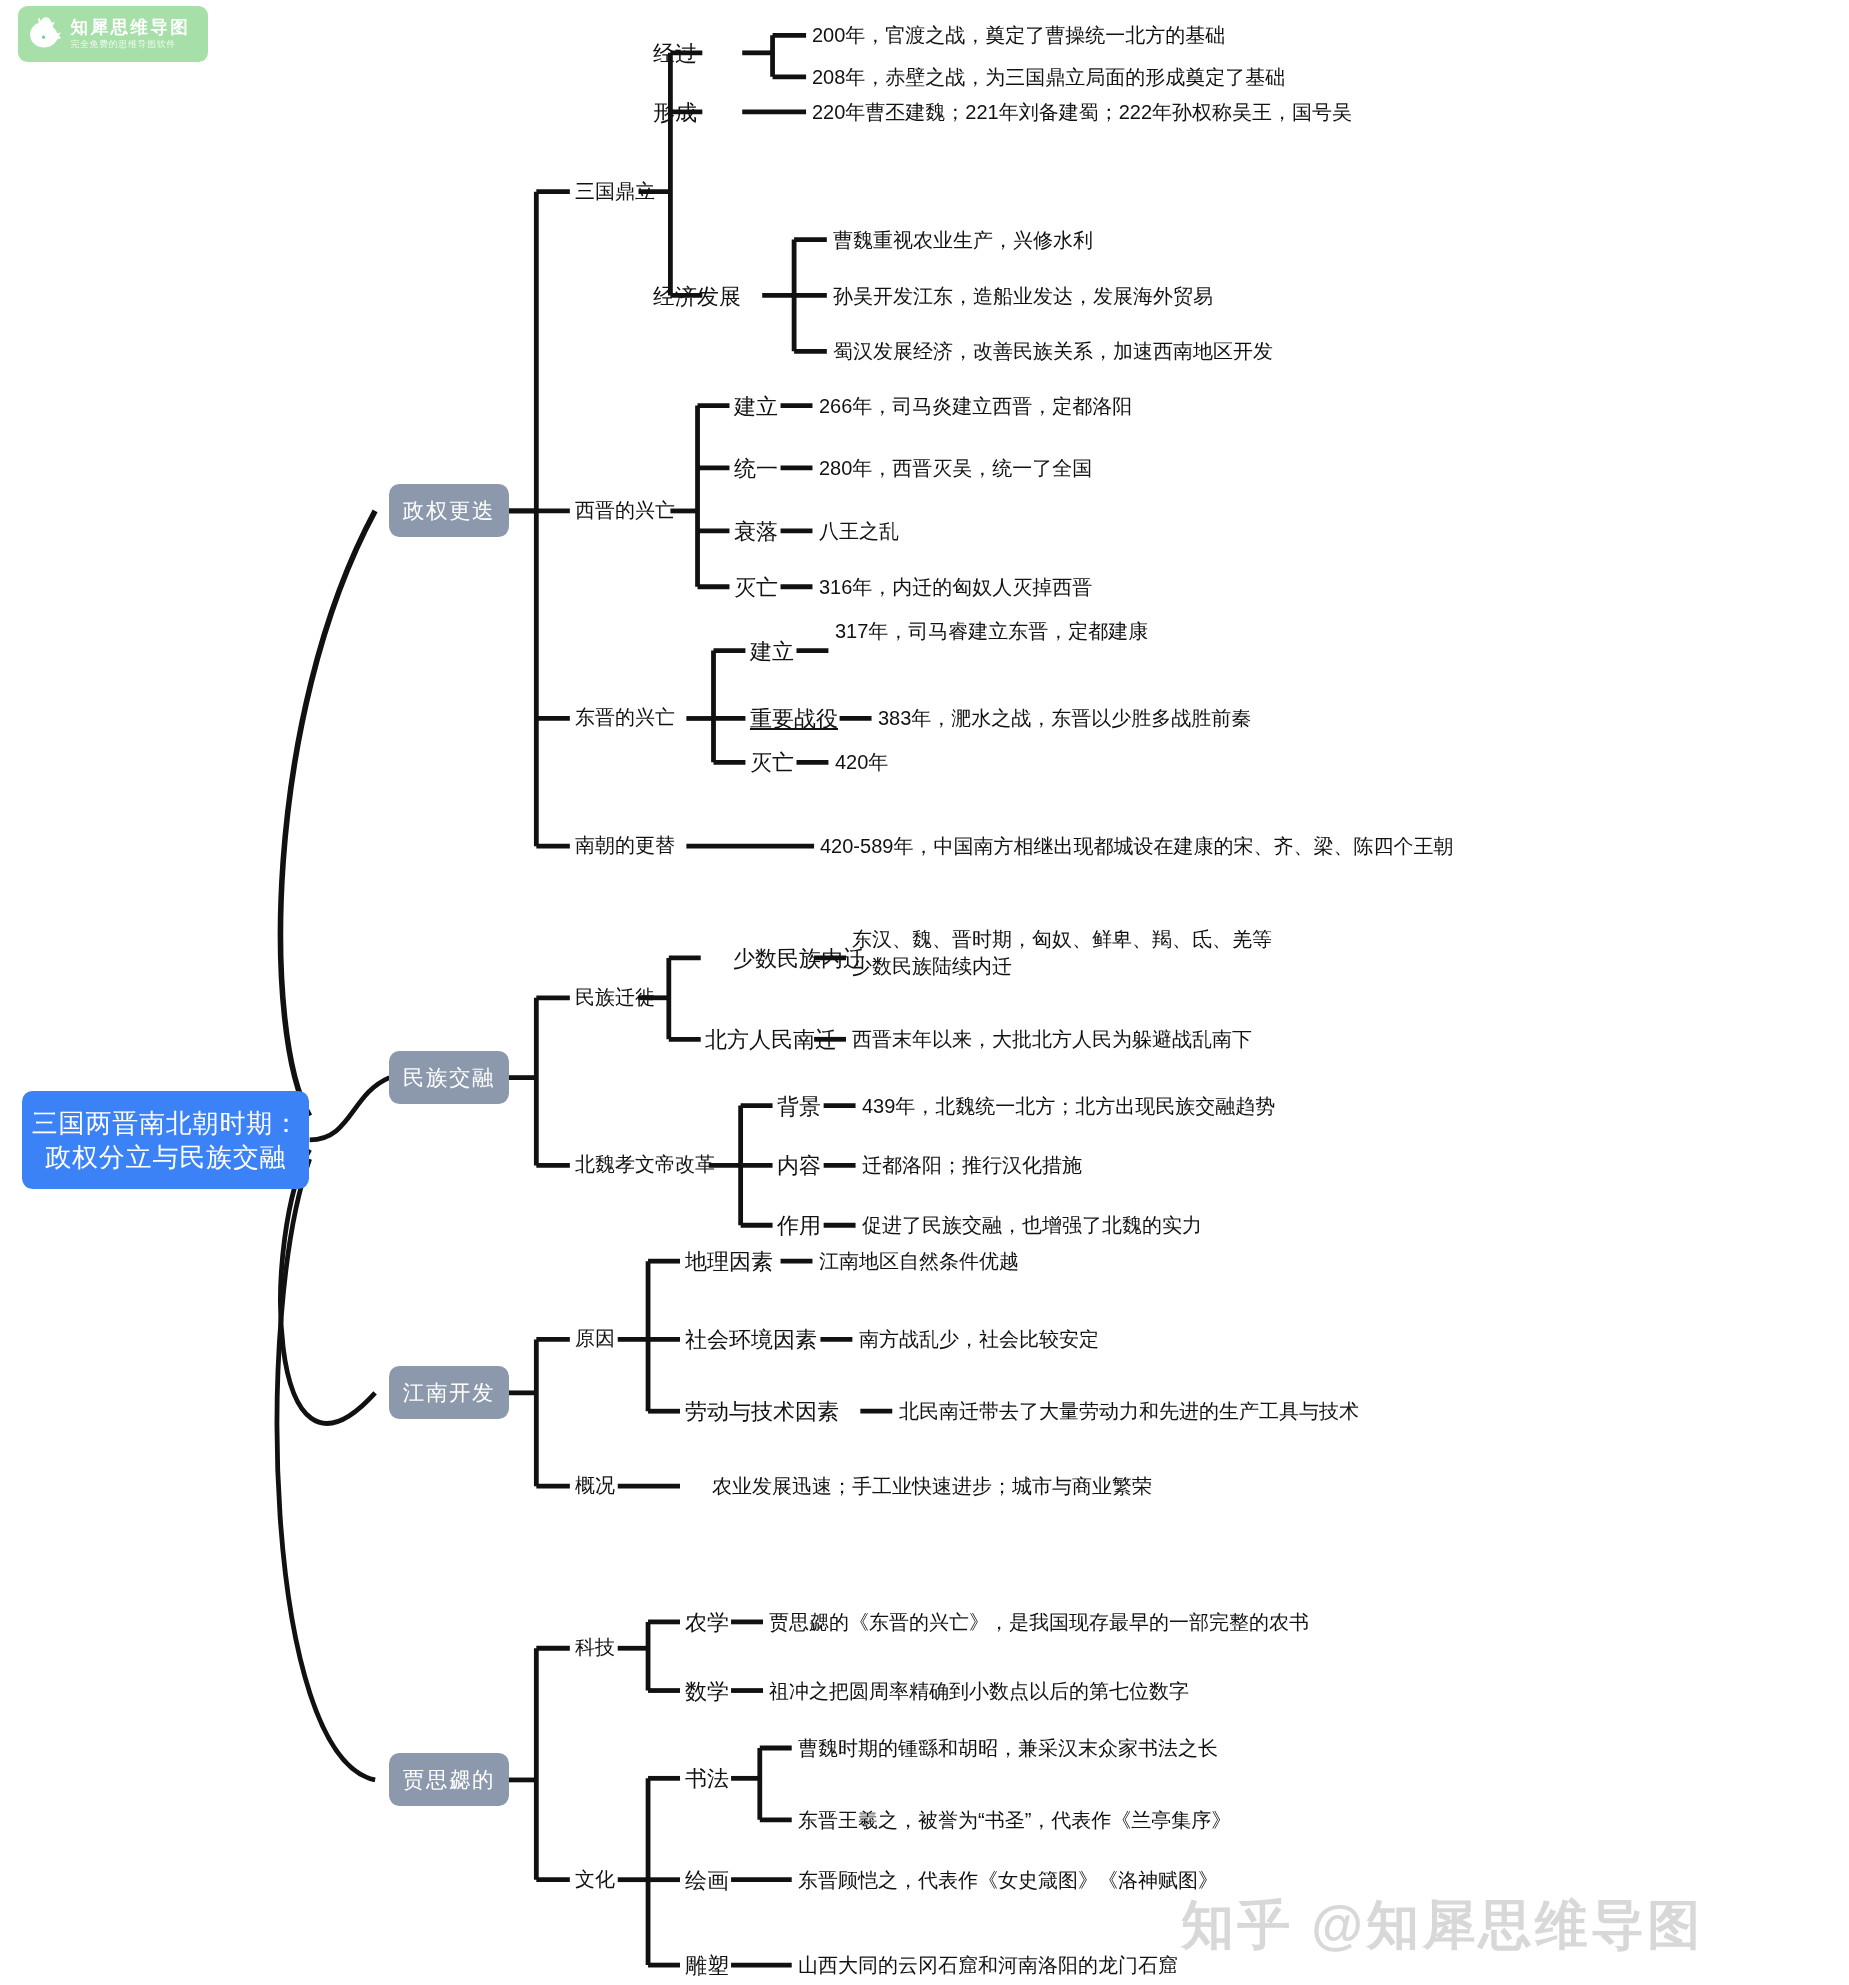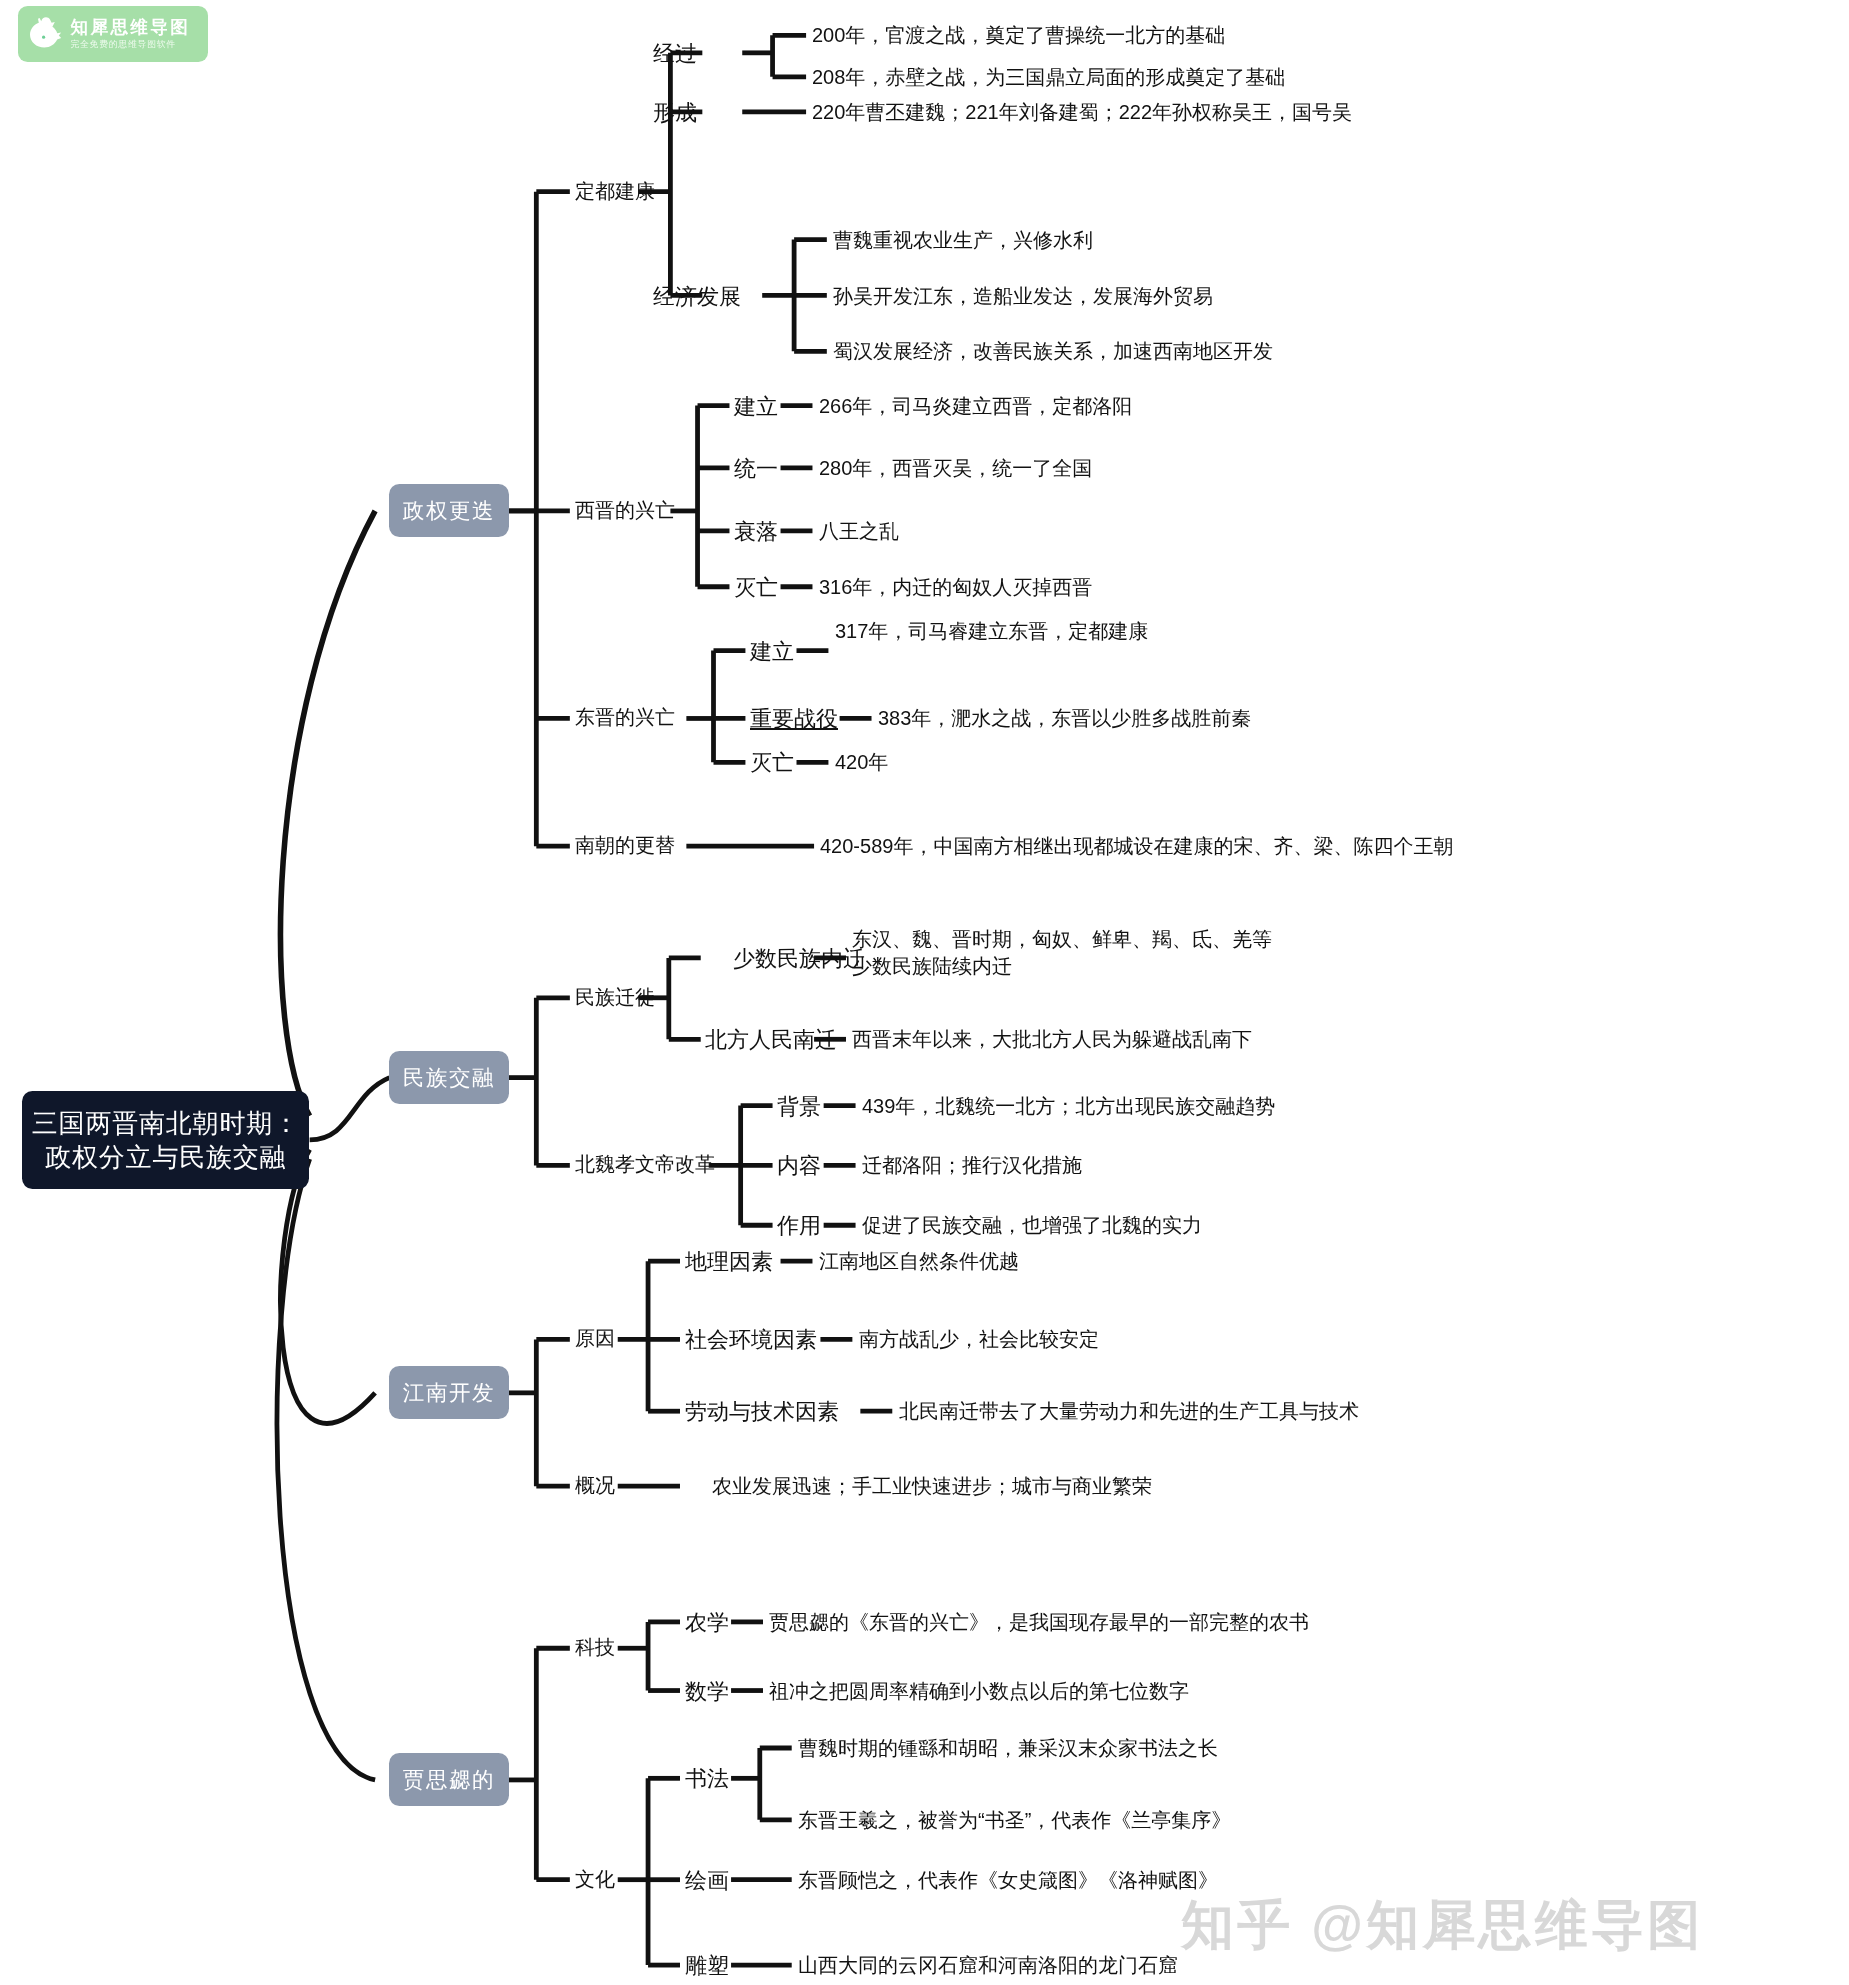--- a/index.html
+++ b/index.html
@@ -15,21 +15,21 @@
   #logo .txt{margin-left:4.8px;display:flex;flex-direction:column;justify-content:center;}
   #logo .t1{font-size:17.6px;color:#ffffff;letter-spacing:2.4px;line-height:1.08;font-weight:bold;}
   #logo .t2{font-size:8.8px;color:#eefbee;letter-spacing:0.8px;line-height:1.3;margin-top:1.6px;}
 
   
   #wires{position:absolute;left:0;top:0;width:1850px;height:1986px;pointer-events:none;}
 
   
   .node{position:absolute;box-sizing:border-box;white-space:pre;}
 
-  .root{left:22.3px;top:1091px;width:287px;height:98px;background:#0f172a;
+  .root{left:22.3px;top:1091px;width:287px;height:98px;background:#3b82f6;
         border-radius:10.4px;color:#fff;display:flex;align-items:center;
         justify-content:center;text-align:center;font-size:26px;line-height:1.32;
         letter-spacing:0.8px;}
 
   .branch{background:#8c98ac;border-radius:10.4px;color:#fff;font-size:21.5px;
           display:flex;align-items:center;justify-content:center;
           letter-spacing:1.6px;height:53px;width:120px;}
 
   .lvl2{font-size:20px;color:#121212;line-height:1.25;}
   .lvl3{font-size:22px;color:#121212;line-height:1.25;}
@@ -179,21 +179,21 @@
 </svg>
 
 <div class="node root">三国两晋南北朝时期：
 政权分立与民族交融</div>
 
 <div class="node branch" style="left:389px;top:484px;">政权更迭</div>
 <div class="node branch" style="left:389px;top:1051px;">民族交融</div>
 <div class="node branch" style="left:389px;top:1366px;">江南开发</div>
 <div class="node branch" style="left:389px;top:1753px;">贾思勰的</div>
 
-<div class="node lvl2" style="left:575px;top:179px;">定都建康</div>
+<div class="node lvl2" style="left:575px;top:179px;">三国鼎立</div>
 <div class="node lvl2" style="left:575px;top:498px;">西晋的兴亡</div>
 <div class="node lvl2" style="left:575px;top:705px;">东晋的兴亡</div>
 <div class="node lvl2" style="left:575px;top:833px;">南朝的更替</div>
 
 <div class="node lvl3" style="left:653px;top:40px;">经过</div>
 <div class="node lvl3" style="left:653px;top:99px;">形成</div>
 <div class="node lvl3" style="left:653px;top:283px;">经济发展</div>
 
 <div class="node leaf" style="left:812px;top:22.3px;">200年，官渡之战，奠定了曹操统一北方的基础</div>
 <div class="node leaf" style="left:812px;top:64px;">208年，赤壁之战，为三国鼎立局面的形成奠定了基础</div>

